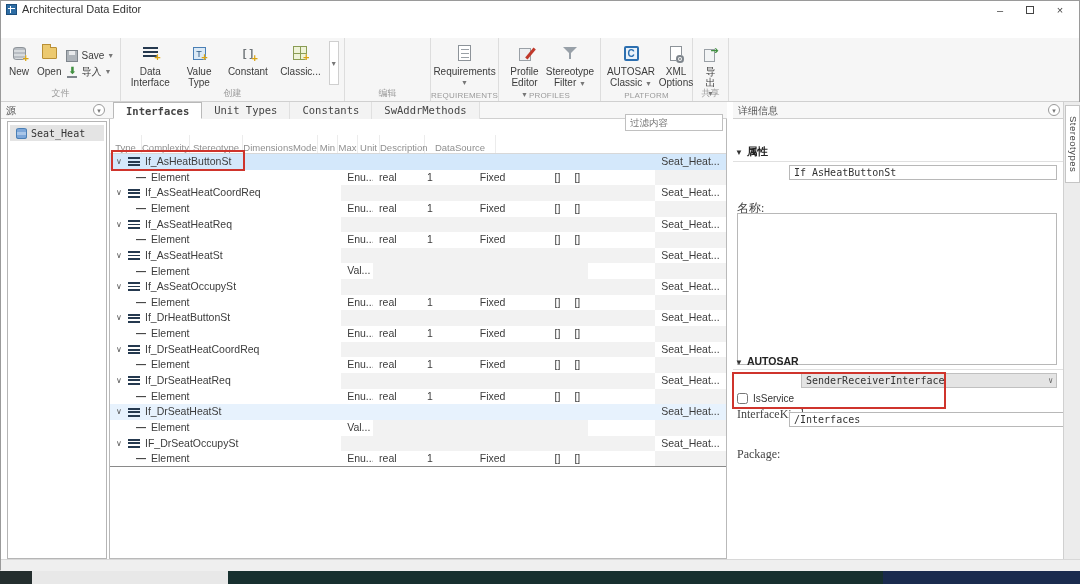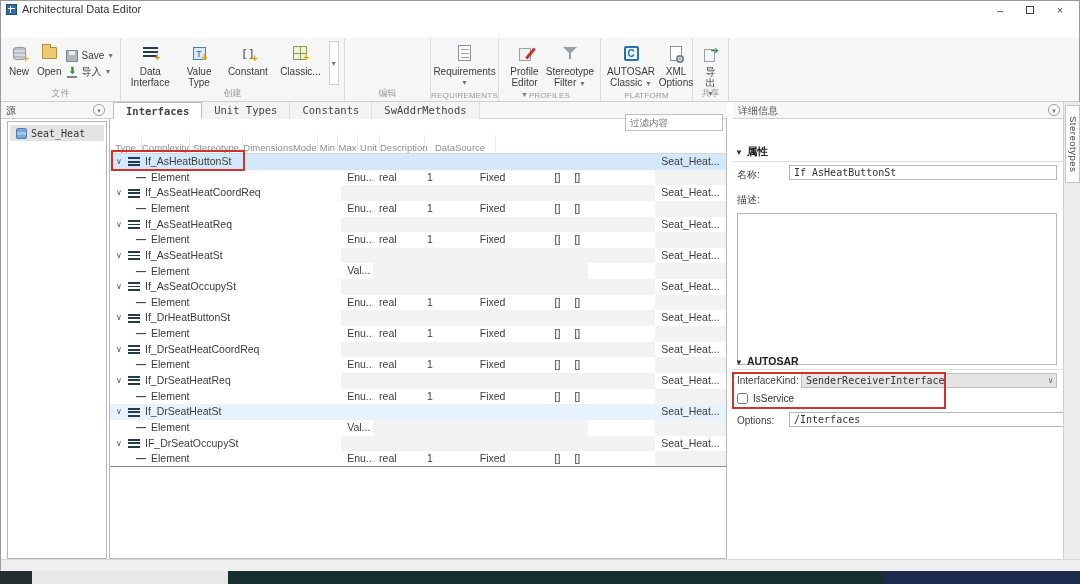--- a/index.html
+++ b/index.html
@@ -139,21 +139,21 @@
     background:linear-gradient(#25394f 0 2px,transparent 2px 3.5px,#25394f 3.5px 5.5px,transparent 5.5px 7px,#25394f 7px); }
   .dash { margin-left:26px; margin-right:5px; font-weight:bold; color:#444; font-size:10px; }
 
   
   .right-topbar { position:absolute; left:732px; top:101px; width:330px; height:17px; background:#f7f7f7; border-bottom:1px solid #d0d0d0; }
   .rp { position:absolute; left:732px; top:118px; width:330px; height:442px; background:#fff; }
   .subject-bar { position:absolute; left:2px; top:3px; width:324px; height:16px; background:#f0f0f0; border:1px solid #cfcfcf;
     font-size:10px; font-family:"DejaVu Sans Mono",monospace; color:#333; line-height:15px; padding-left:5px; }
   .sec-head { position:absolute; left:2px; font-size:10.5px; font-weight:bold; color:#222; }
   .sec-head .tri { font-size:8px; margin-right:4px; color:#333; }
-  .fld-label { position:absolute; font-size:10px; color:#444; font-family:Liberation Sans, sans-serif; }
+  .fld-label { position:absolute; font-size:12px; color:#444; font-family:Liberation Serif, serif;margin-top:32px; }
   .fld-input { position:absolute; height:15px; border:1px solid #b8b8b8; background:#fff;
     font-size:10px; font-family:"DejaVu Sans Mono",monospace; color:#333; padding:0 4px; }
   .desc-area { position:absolute; left:4px; top:94px; width:320px; height:152px; border:1px solid #b8b8b8; background:#fff; resize:none; }
   .sec-sep { position:absolute; left:0; width:100%; border-top:1px solid #e0e0e0; }
   .dropdown { position:absolute; left:68px; top:254px; width:256px; height:15px; background:#e4e4e4; border:1px solid #c0c0c0;
     font-size:10px; font-family:"DejaVu Sans Mono",monospace; color:#333; line-height:14px; padding-left:4px; }
   .dropdown .dd-chev { position:absolute; right:3px; top:0; font-size:8px; color:#666; }
   .chkrow { position:absolute; left:4px; top:274px; display:flex; align-items:center; gap:5px; }
   .chkrow input { width:11px; height:11px; }
   .chkrow span { font-size:10px; font-family:Liberation Sans, sans-serif; color:#333; }
@@ -693,21 +693,21 @@
     <div class="sec-sep" style="top:250px"></div>
     <div class="fld-label" style="left:4px; top:256px">InterfaceKind:</div>
     <div class="dropdown">
       <span>SenderReceiverInterface</span>
       <span class="dd-chev">∨</span>
     </div>
     <div class="chkrow">
       <input type="checkbox" style="">
       <span>IsService</span>
     </div>
-    <div class="fld-label" style="left:4px; top:296px">Options:</div>
+    <div class="fld-label" style="left:4px; top:296px">Package:</div>
     <input class="fld-input" style="left: 56px; top: 293px; width: 284px;" value="/Interfaces">
   </div>
 
   <div class="vstrip">
     <div class="vtab">Stereotypes</div>
   </div>
 
   <div class="redbox" style="left:110px; top:149px; width:134px; height:21px;"></div>
   <div class="redbox" style="left:731px; top:371px; width:214px; height:37px;"></div>
 

